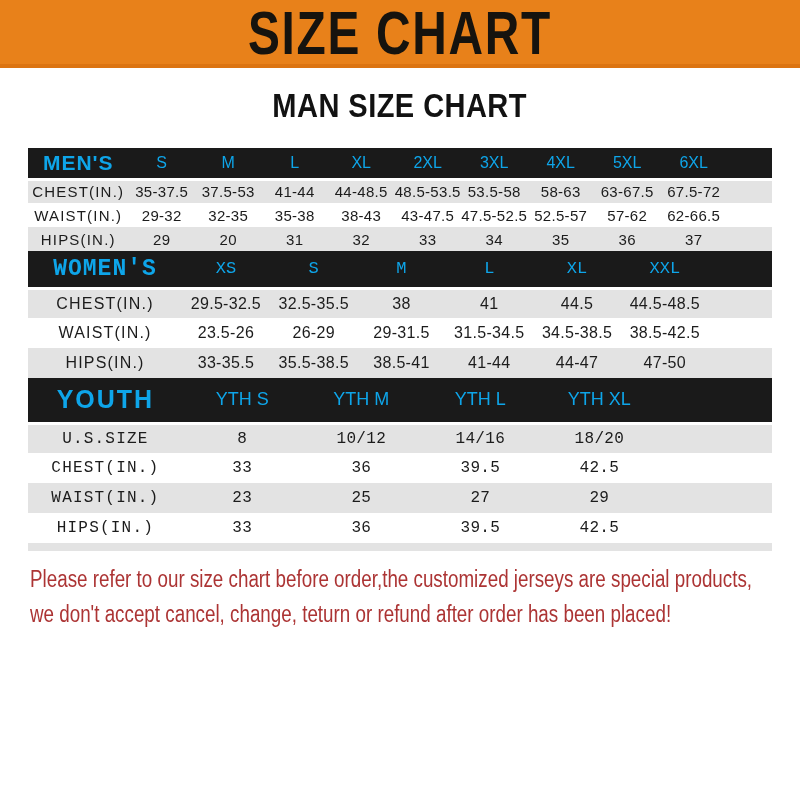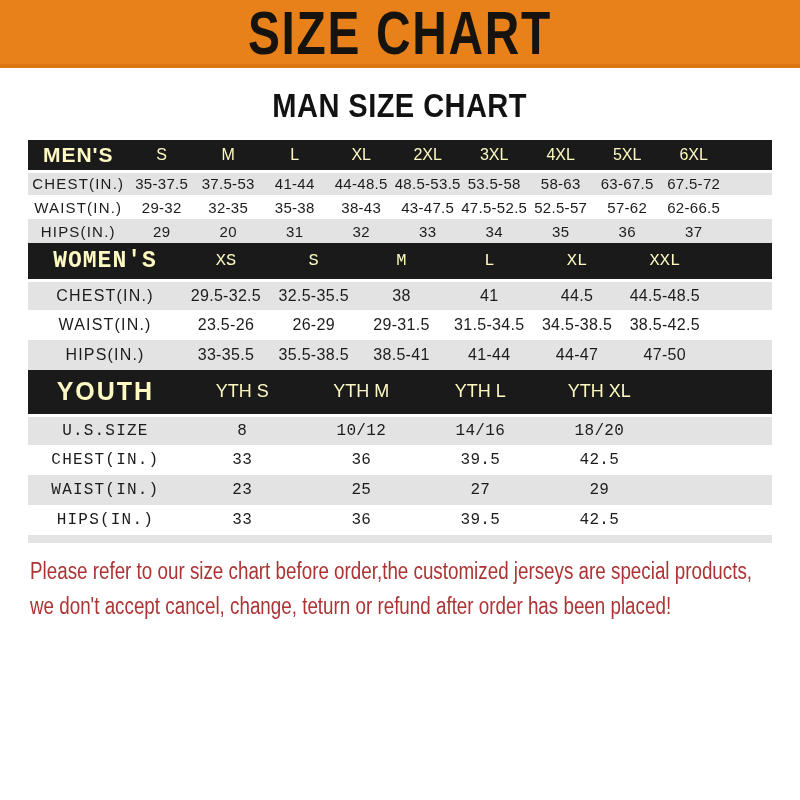--- a/index.html
+++ b/index.html
@@ -38,34 +38,34 @@
   }
   .section-heading span {
     display: inline-block;
     font-size: 33px;
     font-weight: bold;
     letter-spacing: 0.5px;
     transform: scaleX(0.88);
     transform-origin: center;
     white-space: nowrap;
   }
-  #sec-men   .section-heading { margin: 20px 0 10px; }
+  #sec-men   .section-heading { margin: 20px 0 18px; }
   #sec-women .section-heading { margin: 26px 0 16px; }
   #sec-youth .section-heading { margin: 42px 0 18px; }
 
   
   .size-table {
     width: 744px;
     margin: 0 auto;
     border-collapse: collapse;
     table-layout: fixed;
   }
   .size-table thead th {
     background: #1a1a1a;
-    color: #fef9c3;
+    color: #0ea5e9;
     font-weight: normal;
     border-bottom: 3px solid #ffffff;
     padding: 0;
   }
   .size-table thead th.corner {
     font-weight: bold;
     letter-spacing: 1px;
   }
   .size-table tbody tr:nth-child(odd) { background: #e3e3e3; }
   .size-table tbody tr:nth-child(even) { background: #ffffff; }

